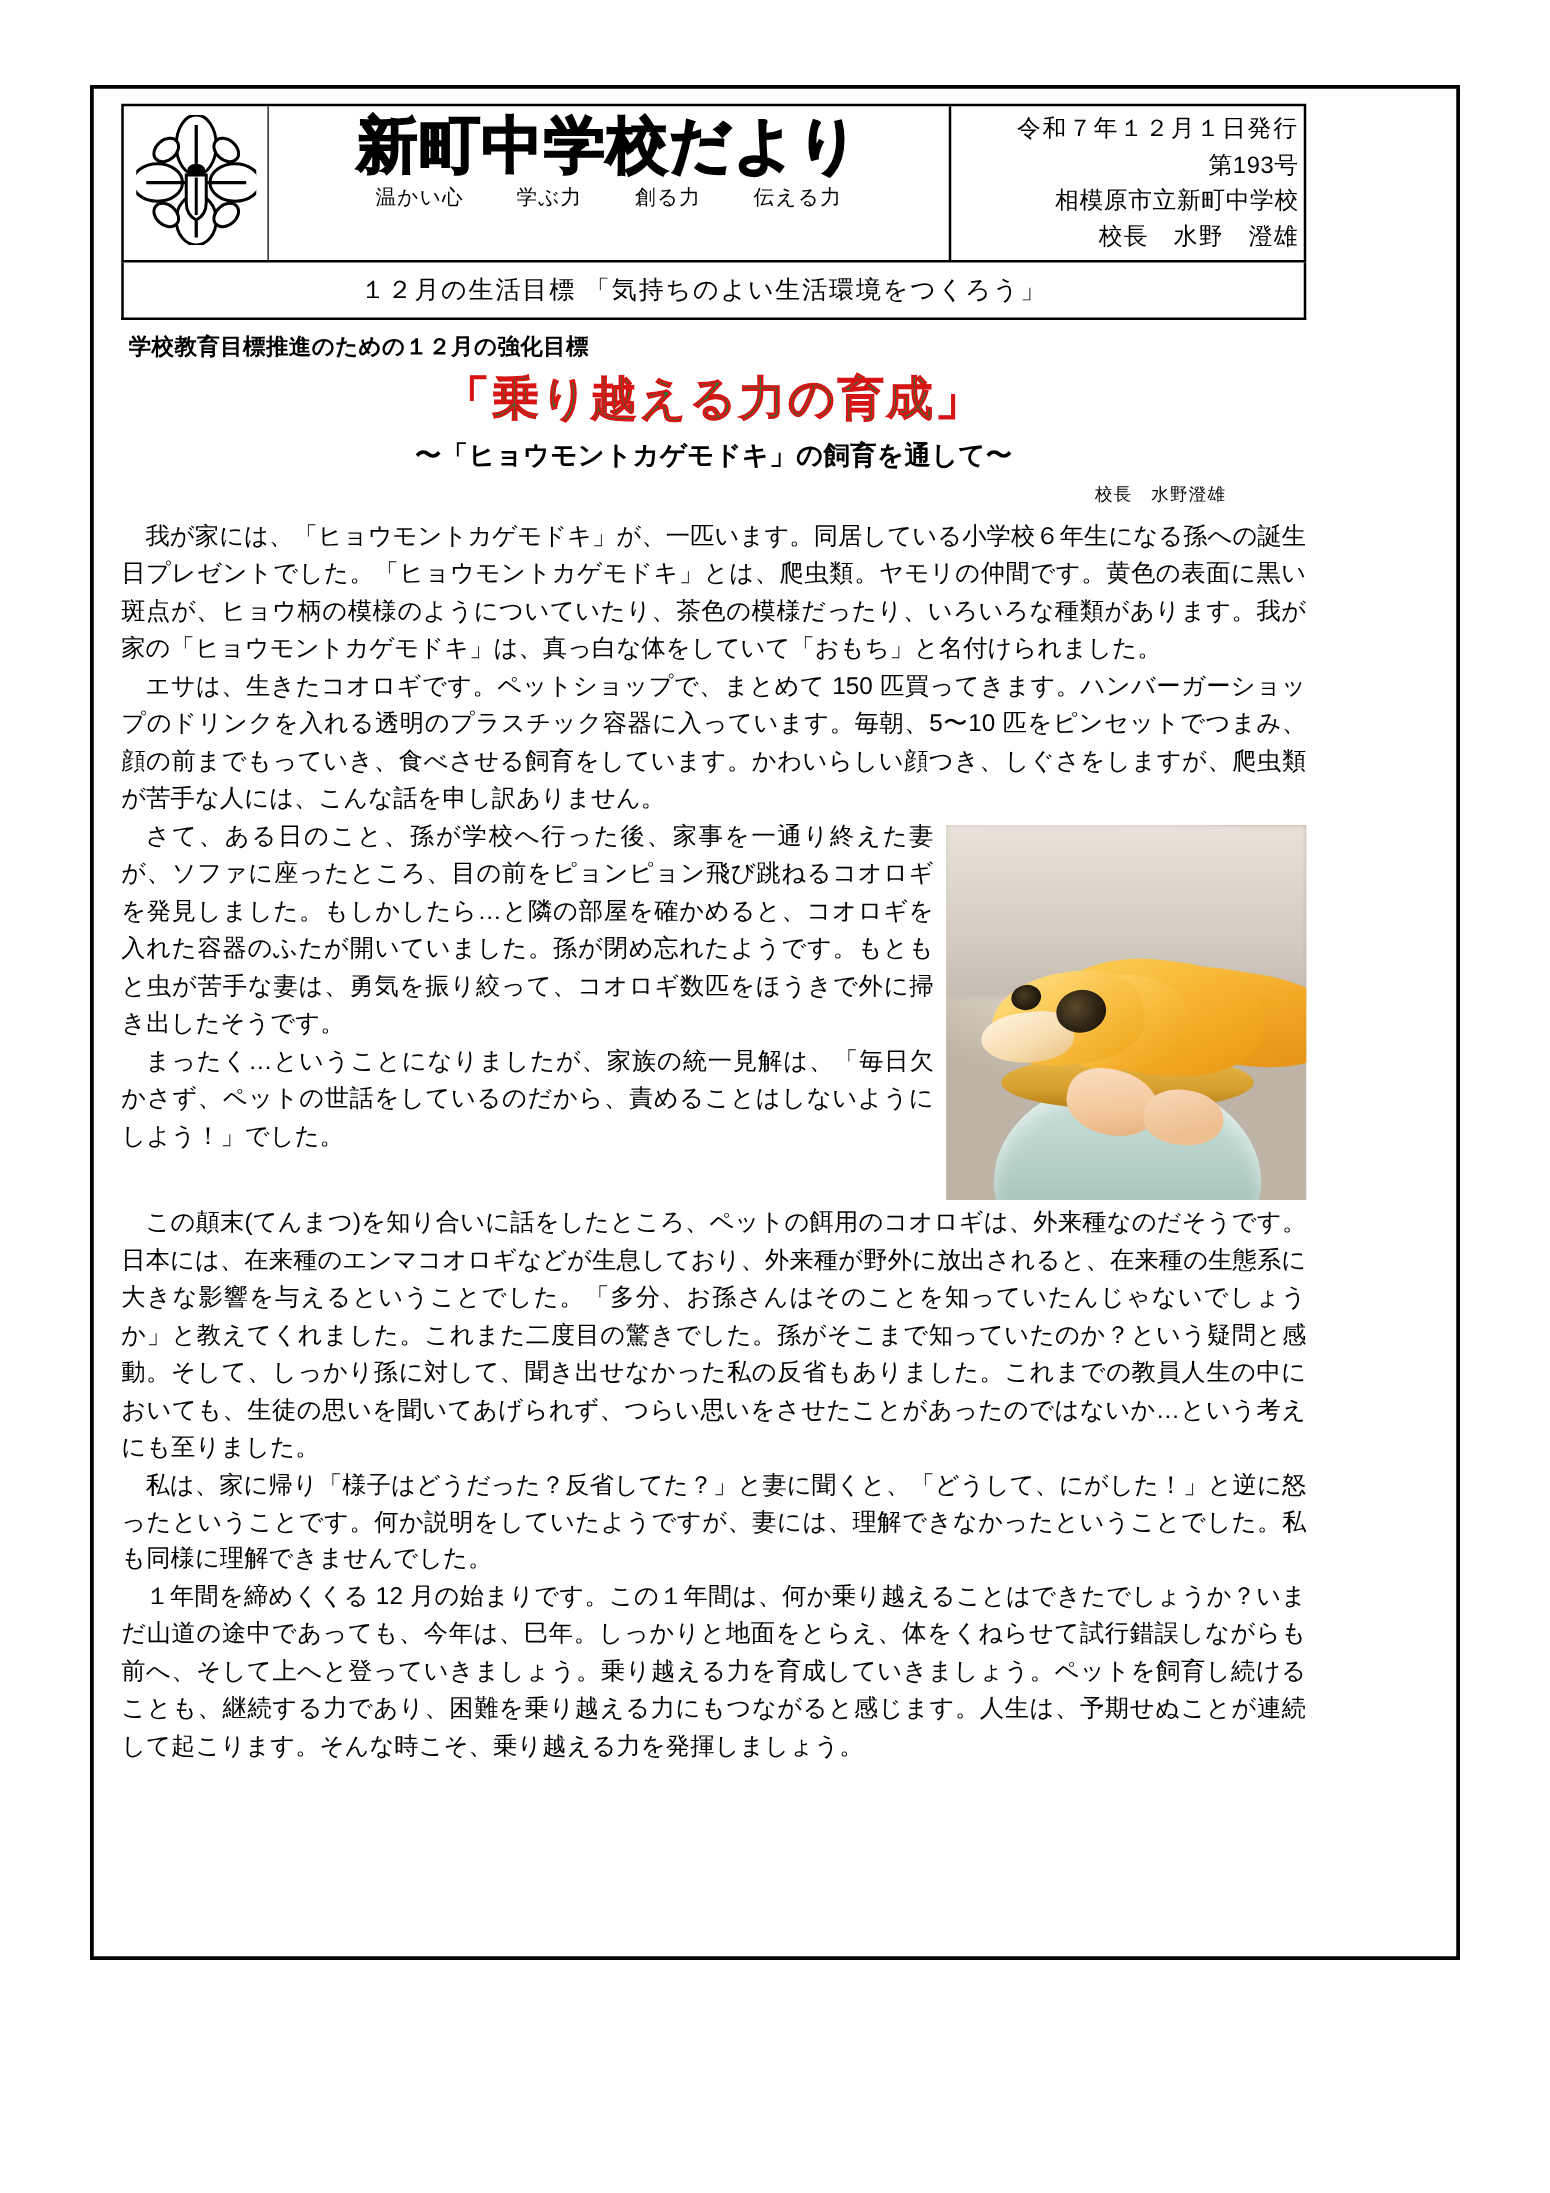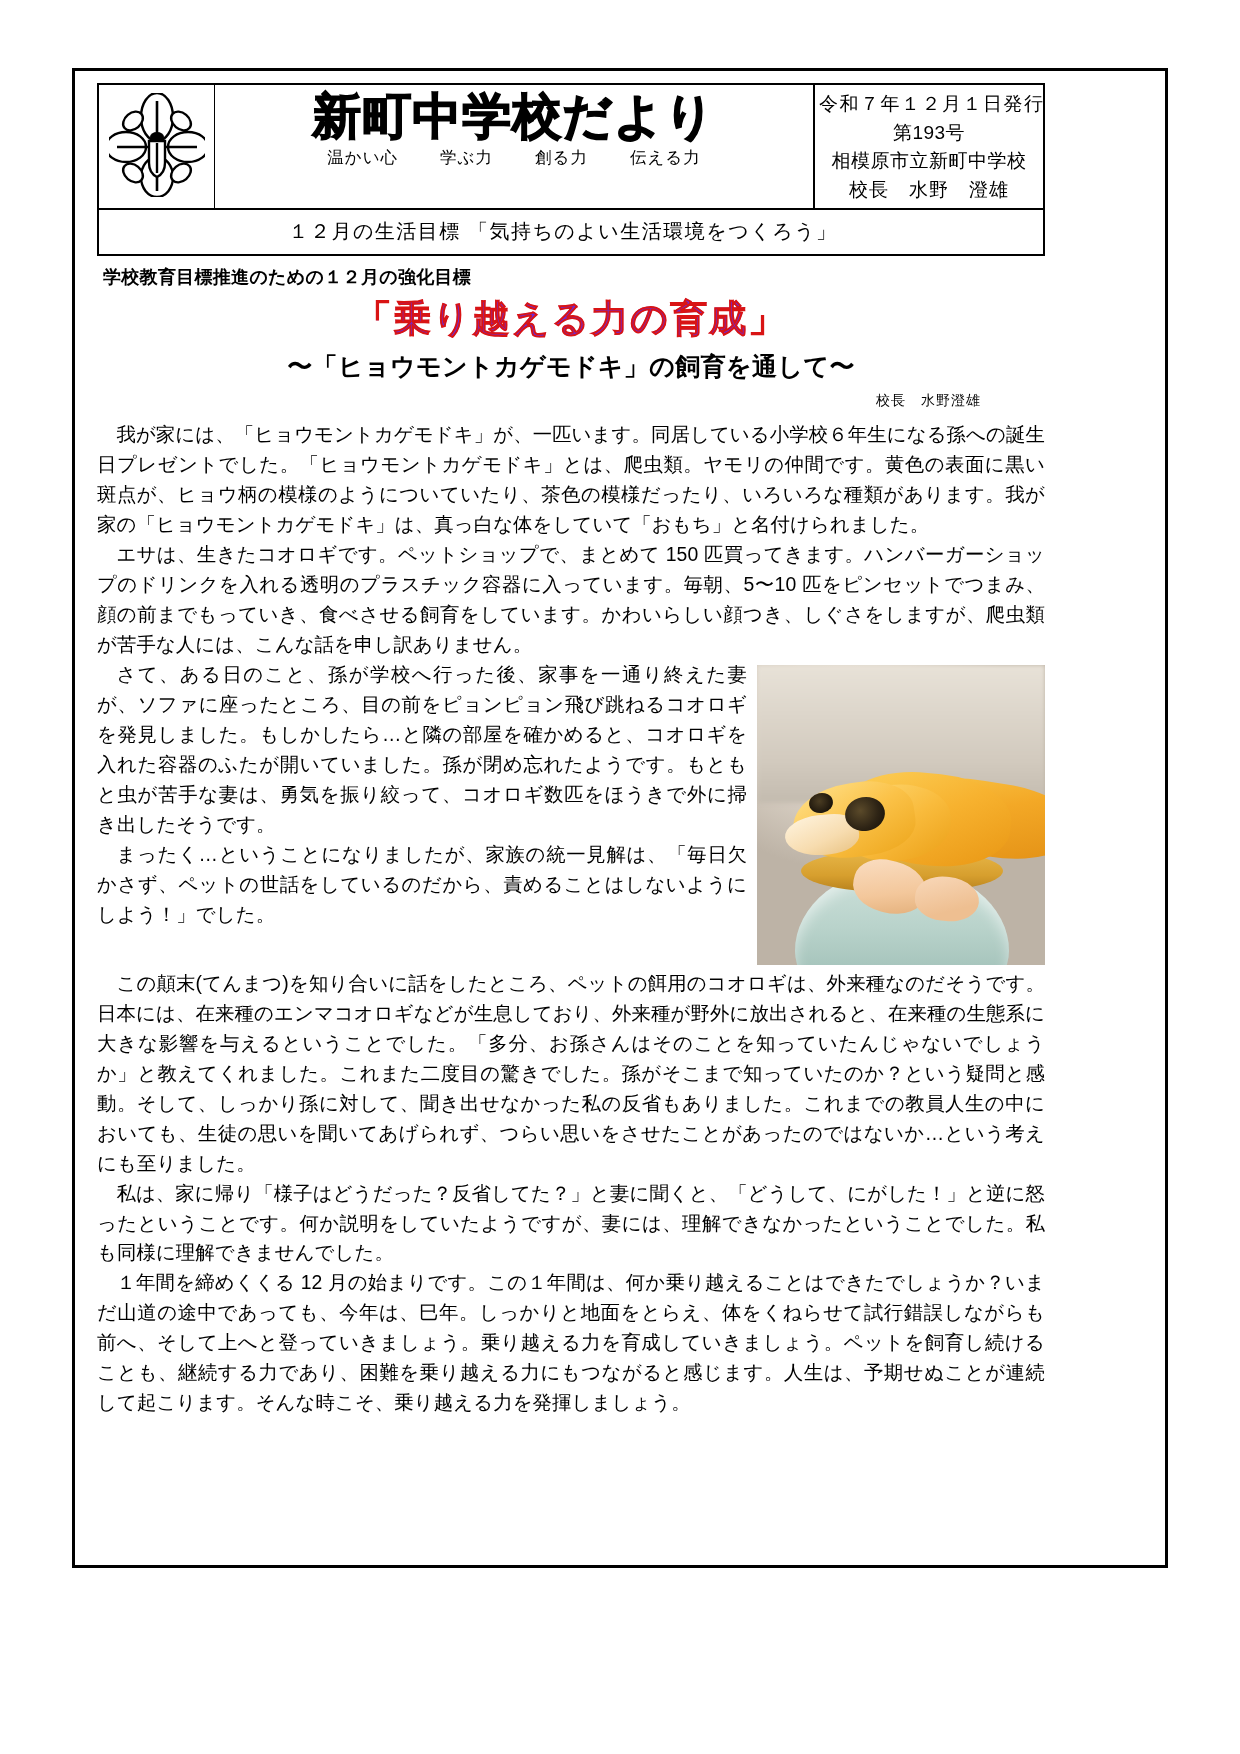--- a/index.html
+++ b/index.html
@@ -47,22 +47,22 @@
     box-sizing: border-box;
   }
   .title-cell {
     flex: 1;
     border-right: 2px solid #000;
     text-align: center;
     padding: 4px 2px 4px 2px;
     box-sizing: border-box;
   }
   .pub-cell {
-    width: 228px;
-    text-align: center;
+    width: 282px;
+    text-align: right;
     padding: 5px 4px 4px 4px;
     box-sizing: border-box;
   }
   .main-title {
     font-family: "DejaVu Sans", sans-serif;
     font-weight: bold;
     font-size: 49px;
     letter-spacing: 1px;
     line-height: 1.08;
     margin: 2px 0 2px 0;
@@ -107,31 +107,31 @@
 
   
   .emph-label {
     font-weight: bold;
     font-size: 18px;
     letter-spacing: 0.3px;
     margin: 9px 0 0 6px;
   }
   .headline {
     text-align: center;
-    color: #6d28d9;
+    color: #15803d;
     font-weight: bold;
     font-size: 37px;
     letter-spacing: 2px;
     margin: 5px 0 0 0;
     -webkit-text-stroke: 0.8px #d91414;
   }
   .subheadline {
     text-align: center;
     font-weight: bold;
-    font-size: 25px;
+    font-size: 21px;
     letter-spacing: 0.4px;
     margin: 6px 0 0 0;
   }
   .byline {
     text-align: right;
     font-size: 14px;
     letter-spacing: 1px;
     margin: 9px 64px 0 0;
   }
 

